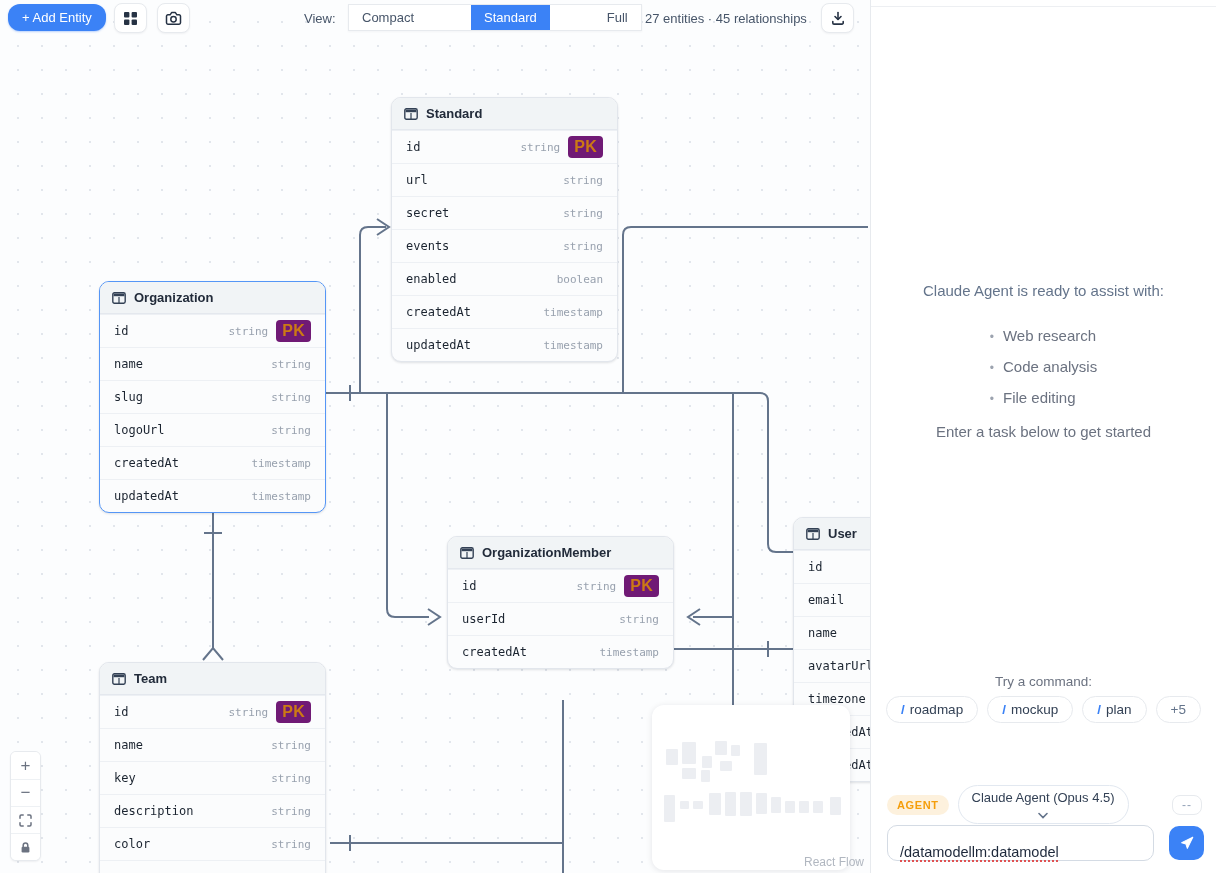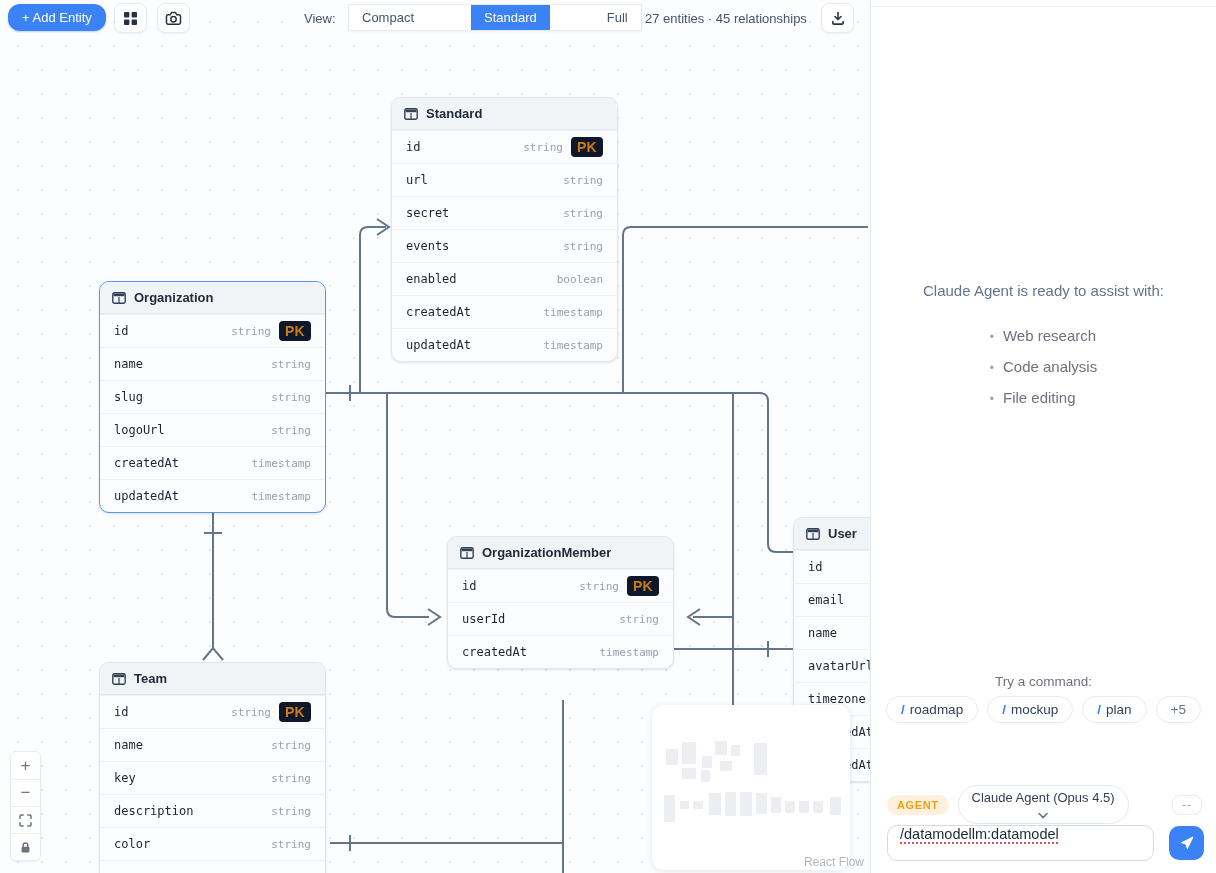--- a/index.html
+++ b/index.html
@@ -29,21 +29,21 @@
   .entity-title { font-size:13px; font-weight:700; color:#222b3a; }
   .erow {
     height:33px; display:flex; align-items:center; justify-content:space-between;
     padding:0 14px; border-top:1px solid #edf0f4;
   }
   .erow:first-child { border-top:none; }
   .fname { font-family:"DejaVu Sans Mono", monospace; font-size:12px; color:#1b2430; }
   .fright { display:flex; align-items:center; }
   .ftype { font-family:"DejaVu Sans Mono", monospace; font-size:11px; color:#98a1ae; }
   .pk {
-    margin-left:8px; font-size:14px; font-weight:700; color:#cc7a14; background:#0f172a;
+    margin-left:8px; font-size:16px; font-weight:700; color:#cc7a14; background:#701a75;
     padding:2px 6px; border-radius:4px; letter-spacing:.3px;
   }
 
   
   .tb { position:absolute; z-index:4; }
   .btn-primary {
     left:8px; top:4px; height:27px; padding:0 14px; background:#3b82f6; color:#fff;
     border:none; border-radius:12px; font-size:13px; font-family:inherit; cursor:pointer;
     box-shadow:0 1px 2px rgba(59,130,246,.35);
   }
@@ -113,21 +113,21 @@
     display:flex; align-items:center; gap:7px; border:1px solid #e2e8f0; border-radius:999px;
     padding:4px 13px; font-size:13px; color:#334155; background:#fff; cursor:pointer;flex-direction:column;
   }
   .more-btn {
     margin-left:auto; border:1px solid #e7eaee; border-radius:8px; background:#fff;
     color:#94a3b8; font-size:12px; padding:2px 9px; letter-spacing:1px; cursor:pointer; font-family:inherit;
   }
   .composer { position:absolute; top:825px; left:16px; right:12px; display:flex; gap:15px; align-items:center; }
   .task-input {
     flex:1; height:36px; border:1px solid #d4dbe4; border-radius:10px; background:#fff;
-    display:flex; align-items:flex-start; padding:0 12px; font-size:14.5px; color:#1e293b; cursor:text;
+    display:flex; align-items:flex-end; padding:0 12px; font-size:14.5px; color:#1e293b; cursor:text;
   }
   .task-input .val { text-decoration:underline dotted #e05252 1.5px; text-underline-offset:3px; }
   .send-btn {
     width:35px; height:34px; background:#3b82f6; border:none; border-radius:10px;
     display:flex; align-items:center; justify-content:center; cursor:pointer;
   }
 </style>
 </head>
 <body>
 
@@ -464,20 +464,21 @@
   <div class="sidebar">
     <div class="sidebar-topline"></div>
 
     <div class="intro">
       <div class="intro-title">Claude Agent is ready to assist with:</div>
       <ul class="cap-list" id="cap-list">
           <li class="cap-item"><span class="dot">•</span>Web research</li>
           <li class="cap-item"><span class="dot">•</span>Code analysis</li>
           <li class="cap-item"><span class="dot">•</span>File editing</li>
         </ul>
+      <div class="intro-footer">Enter a task below to get started</div>
     </div>
 
     <div class="try-label">Try a command:</div>
     <div class="chips" id="chips">
         <span class="chip"><span class="slash">/</span>roadmap</span>
         <span class="chip"><span class="slash">/</span>mockup</span>
         <span class="chip"><span class="slash">/</span>plan</span>
         <span class="chip more">+5</span>
       </div>
 

